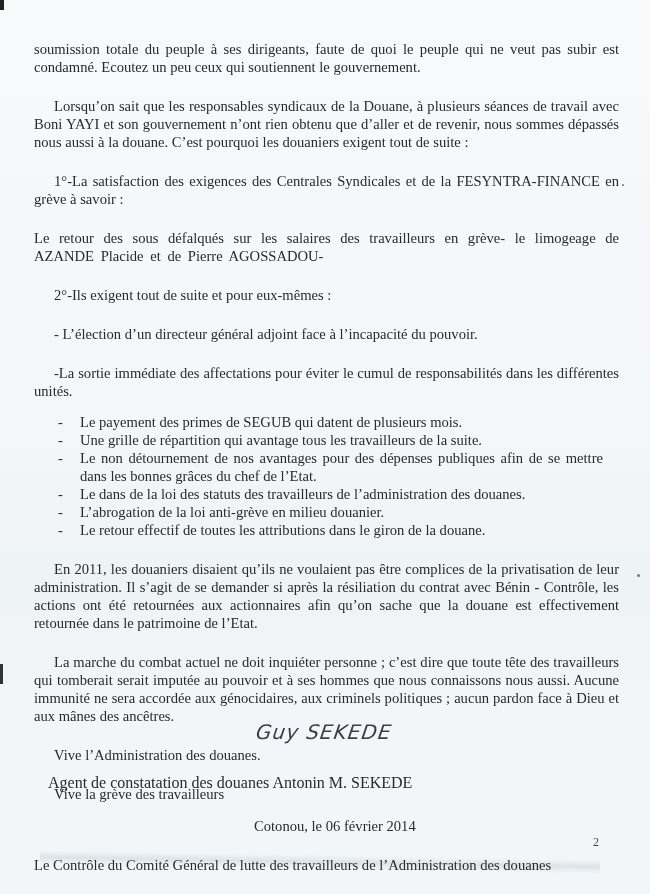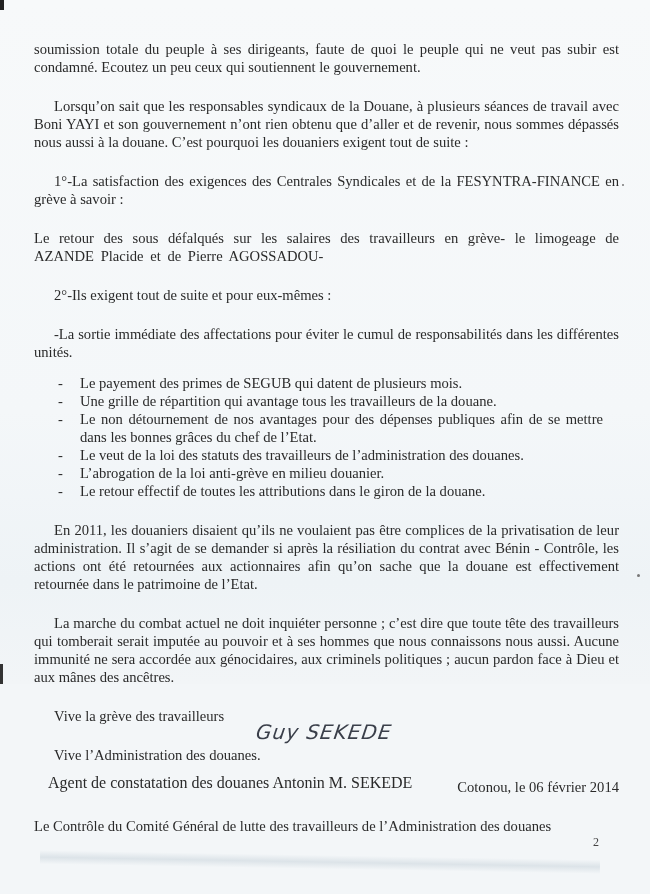--- a/index.html
+++ b/index.html
@@ -22,21 +22,21 @@
       transform: rotate(1deg);
     }
     .content { position: absolute; left: 34px; top: 40px; width: 585px; font-size: 14.6px; line-height: 18px; }
     p { margin: 0; }
     .justify { text-align: justify; text-align-last: left; }
     .indent { text-indent: 20px; }
     .gap { margin-top: 21px; }
     .dash-list { list-style: none; margin: 16px; padding: 0; }
     .dash-list li { position: relative; padding-left: 30px; }
     .dash-list li::before { content: "-"; position: absolute; left: 8px; top: 0; }
-    .date { text-align: right; padding-left: 220px; }
+    .date { text-align: left; padding-left: 220px; }
     .signature {
       position: absolute; left: 255px; top: 720px; width: 140px; height: 42px;
       font-family: "DejaVu Sans", sans-serif; font-style: italic; font-size: 20px;
       color: #3a3f4a; letter-spacing: 1px; transform: skewX(-8deg);
     }
     .page-number { position: absolute; left: 593px; top: 835px; font-size: 12px; color: #444; }
     .speck { position: absolute; width: 3px; height: 3px; border-radius: 50%; background: #777; }
   </style>
 </head>
 <body>
@@ -45,35 +45,36 @@
   <div class="corner-mark"></div>
   <div class="bottom-mark"></div>
   <div class="shadow-band"></div>
 
   <div class="content">
     <p class="justify">soumission totale du peuple à ses dirigeants, faute de quoi le peuple qui ne veut pas subir est condamné. Ecoutez un peu ceux qui soutiennent le gouvernement.</p>
     <p class="justify indent gap">Lorsqu’on sait que les responsables syndicaux de la Douane, à plusieurs séances de travail avec Boni YAYI et son gouvernement  n’ont rien obtenu que d’aller et de revenir, nous sommes dépassés nous aussi à la douane. C’est pourquoi les douaniers exigent tout de suite :</p>
     <p class="justify indent gap">1°-La satisfaction des exigences des Centrales Syndicales  et de la FESYNTRA-FINANCE en grève à savoir :</p>
     <p class="justify gap" style="word-spacing:3px">Le retour des sous défalqués sur les salaires des travailleurs en grève- le limogeage de AZANDE Placide et de Pierre AGOSSADOU-</p>
     <p class="indent gap">2°-Ils exigent  tout de suite et pour eux-mêmes :</p>
+    <p class="indent gap">- L’élection d’un directeur général adjoint face à l’incapacité du pouvoir.</p>
     <p class="justify indent gap">-La sortie immédiate des affectations pour éviter le cumul de responsabilités dans les différentes unités.</p>
 
     <ul class="dash-list gap" style="margin-top:13px">
       <li>Le payement des primes de SEGUB qui datent de plusieurs mois.</li>
-      <li>Une grille de répartition qui avantage tous les travailleurs de la douane.</li>
+      <li>Une grille de répartition qui avantage tous les travailleurs de la suite.</li>
       <li class="justify">Le non détournement de nos avantages pour des dépenses publiques afin de se mettre dans les bonnes grâces du chef de l’Etat.</li>
-      <li>Le veut de la loi des statuts des travailleurs de l’administration des douanes.</li>
+      <li>Le dans de la loi des statuts des travailleurs de l’administration des douanes.</li>
       <li>L’abrogation de la loi anti-grève en milieu douanier.</li>
       <li>Le retour effectif de toutes les attributions dans le giron de la douane.</li>
     </ul>
 
     <p class="justify indent gap">En 2011, les douaniers disaient qu’ils ne voulaient pas être complices de la privatisation de leur administration. Il s’agit de se demander si après la résiliation du contrat avec Bénin - Contrôle, les actions ont été retournées aux actionnaires afin qu’on sache que la douane est effectivement retournée dans le patrimoine de l’Etat.</p>
     <p class="justify indent gap">La marche du combat actuel ne doit inquiéter personne ; c’est dire que toute tête des travailleurs qui tomberait serait imputée au pouvoir et à ses hommes que nous connaissons nous aussi. Aucune immunité ne sera accordée aux génocidaires, aux criminels politiques ; aucun pardon face à Dieu et aux mânes des ancêtres.</p>
+    <p class="indent gap">Vive l’Administration des douanes.</p>
     <p class="indent gap">Vive la grève des travailleurs</p>
-    <p class="indent gap">Vive l’Administration des douanes.</p>
     <p class="date gap" style="margin-top:14px">Cotonou, le 06 février 2014</p>
     <p class="gap">Le Contrôle du Comité Général de lutte des travailleurs de l’Administration des douanes</p>
   </div>
 
   <div class="signature">Guy SEKEDE</div>
 
   <p style="position:absolute; left:48px; top:774px; font-size:16px;">Agent de constatation des douanes Antonin M. SEKEDE</p>
 
   <div class="page-number">2</div>
 

